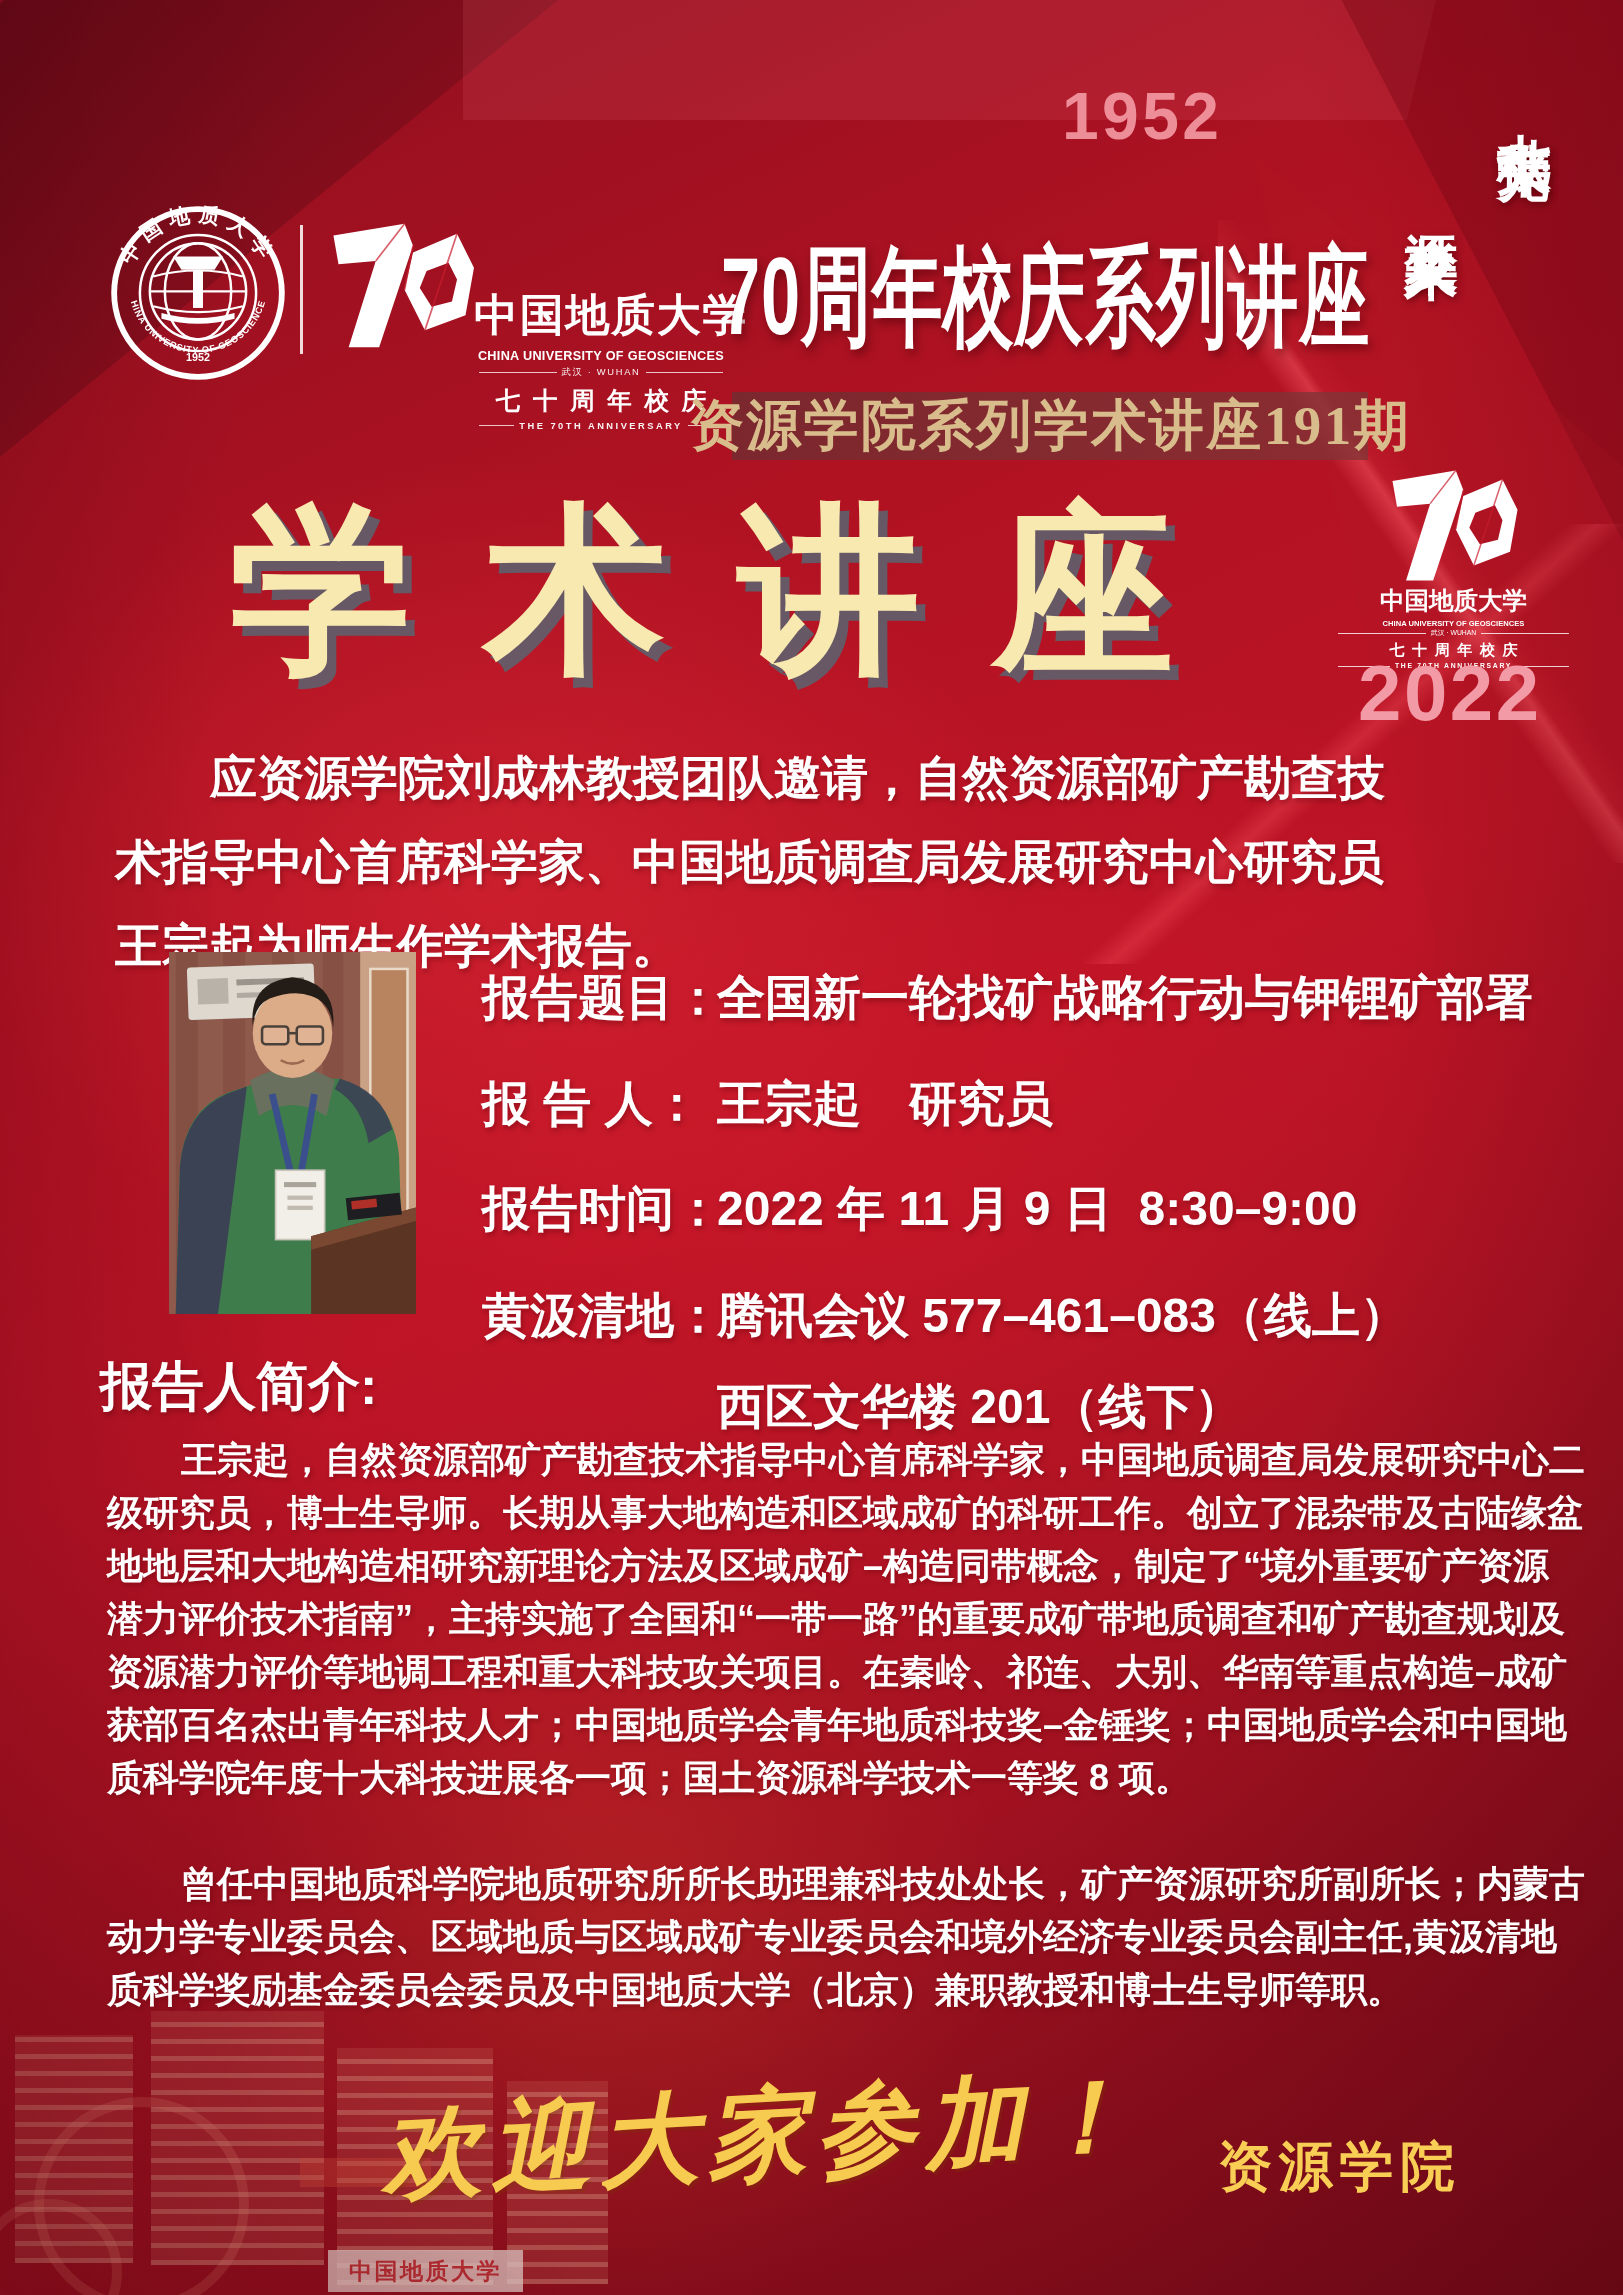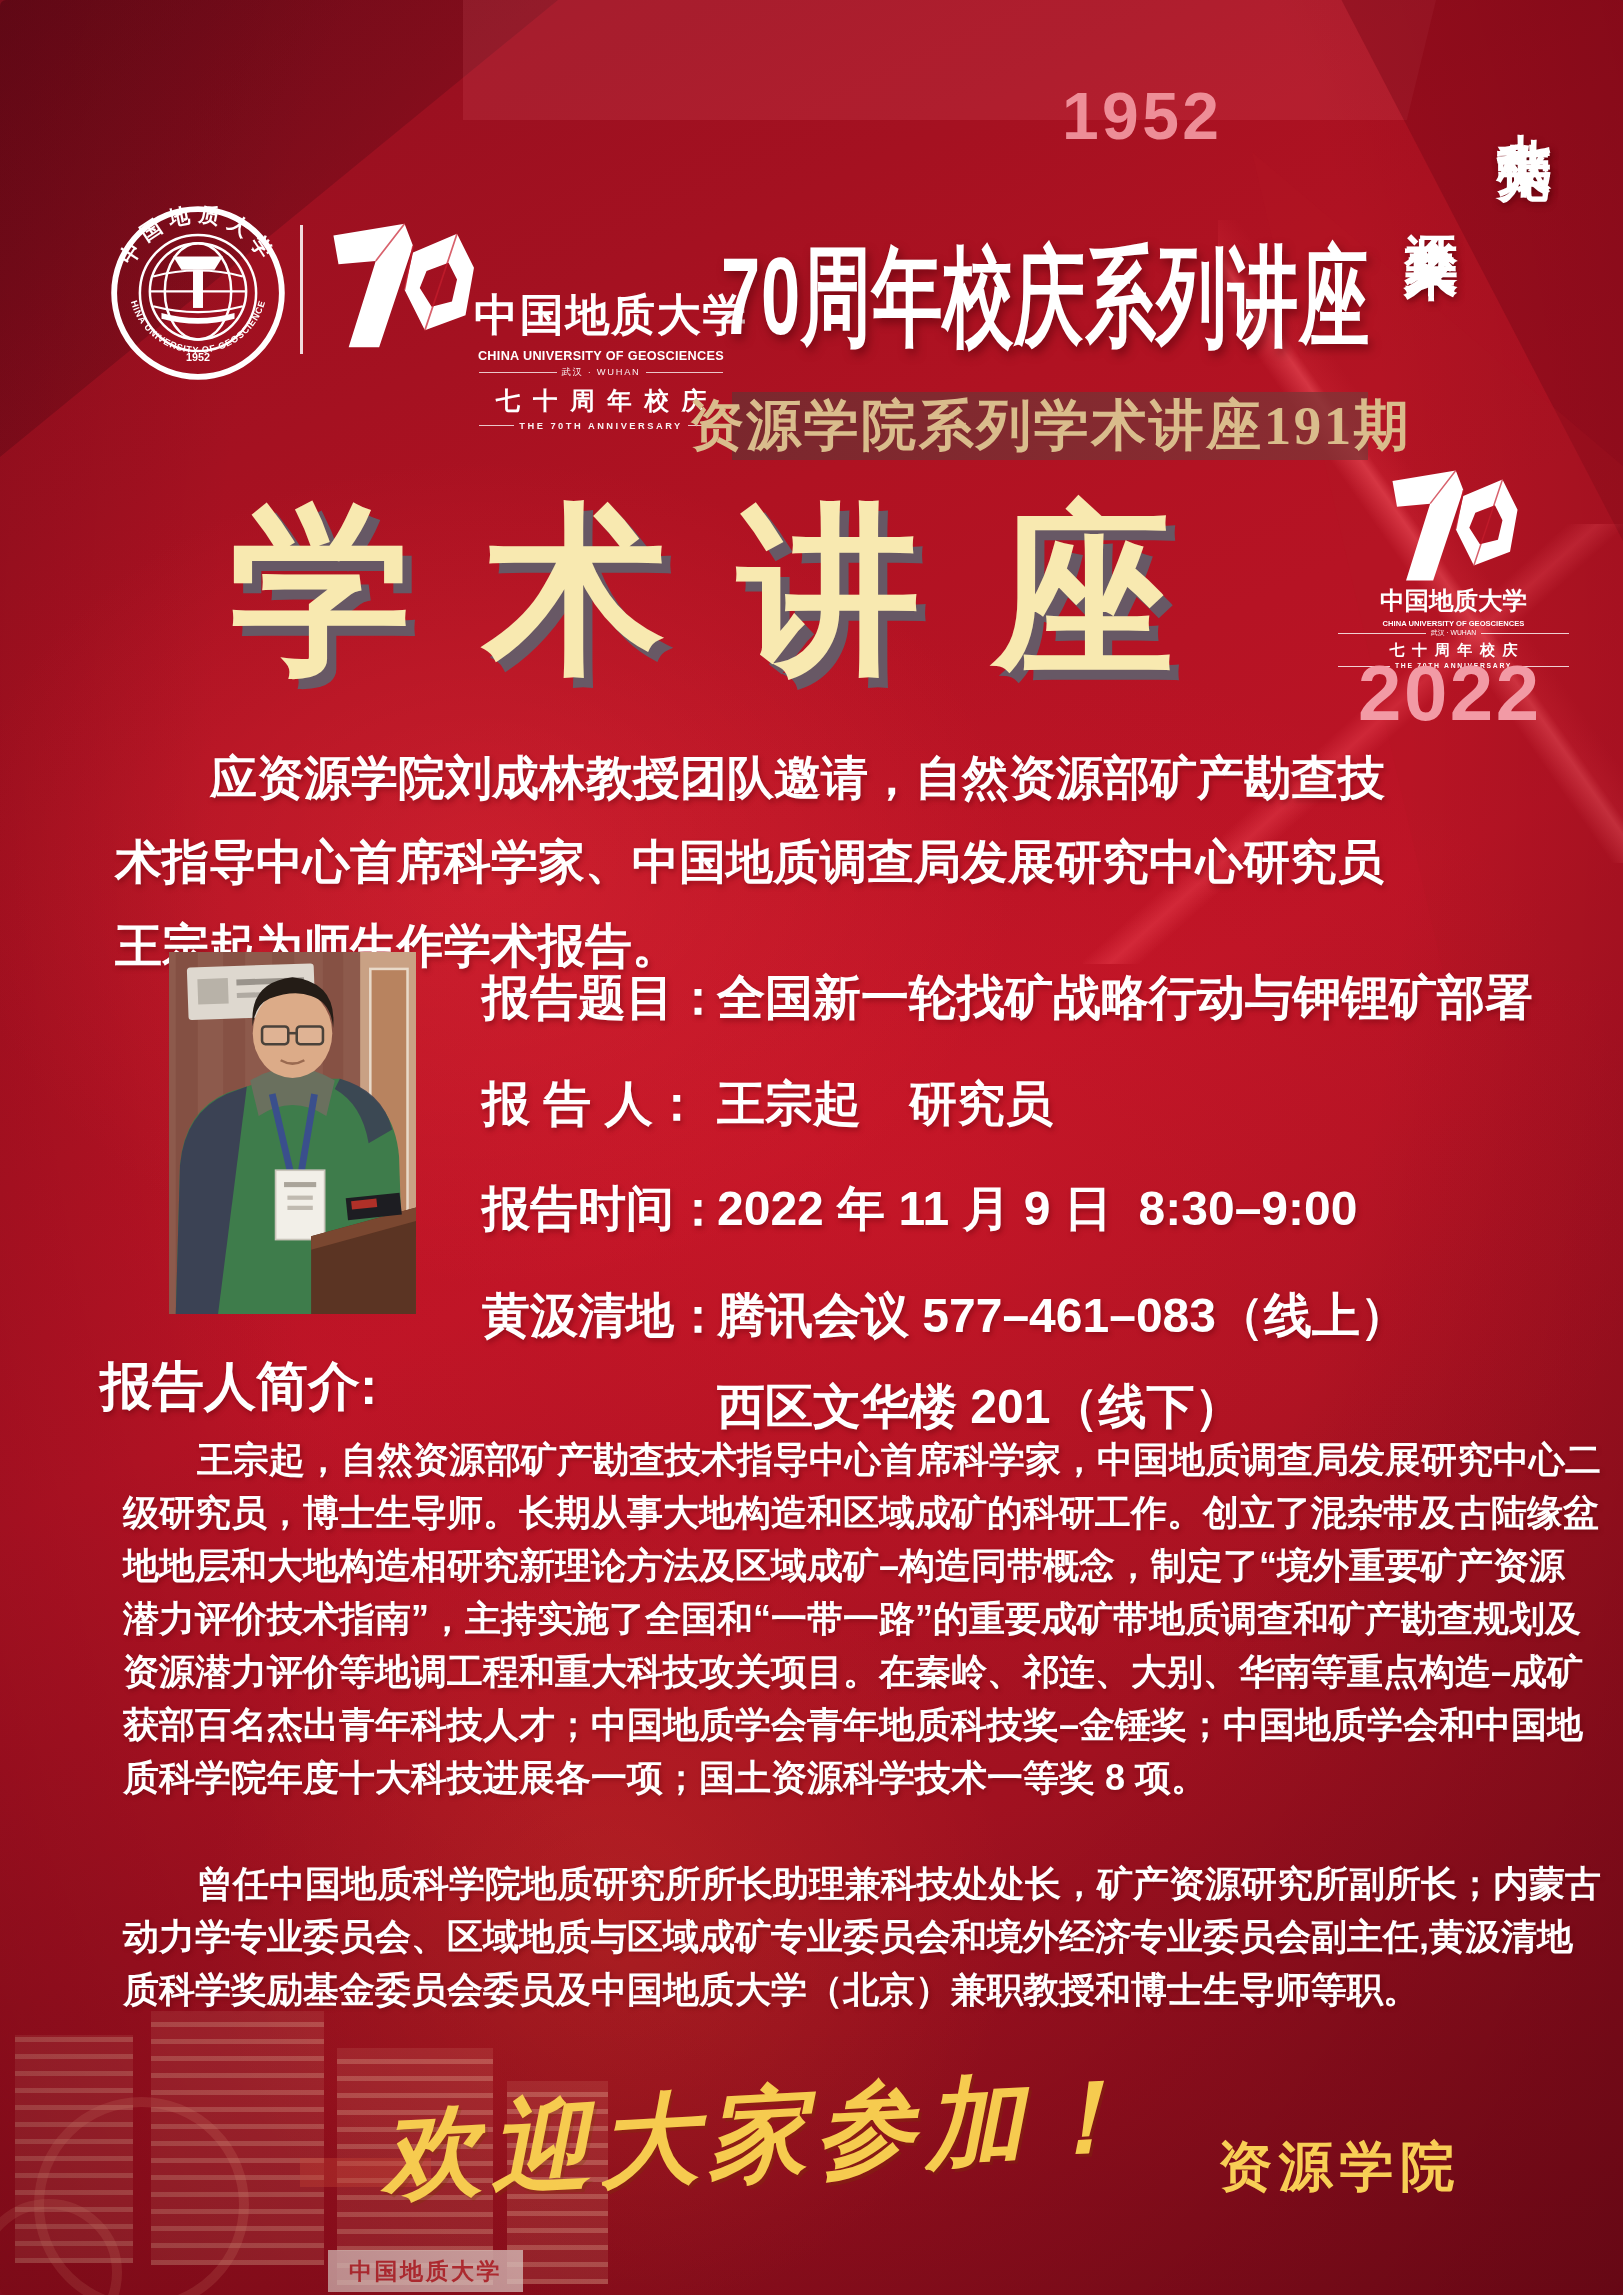--- a/index.html
+++ b/index.html
@@ -92,21 +92,21 @@
   .drow{left:482px;font-size:48px;color:#fff;font-weight:bold;white-space:nowrap;
     text-shadow:1.7px 2.5px 5px rgba(90,0,10,0.4);}
   .dlabel{display:inline-block;width:235px;}
   .dval{white-space:pre;}
   .r1{top:966px;} .r2{top:1072px;} .r3{top:1177px;} .r4{top:1284px;}
   .r5{top:1375px;left:717px;}
   
   .bio-heading{left:100px;top:1352px;font-size:52px;color:#fff;font-weight:bold;
     text-shadow:1.7px 2.5px 5px rgba(90,0,10,0.4);}
   .bio{left:107px;font-size:36px;line-height:53px;color:#fff;font-weight:bold;
-    text-shadow:1.7px 1.7px 4.2px rgba(90,0,10,0.4);margin-left:16px;}
+    text-shadow:1.7px 1.7px 4.2px rgba(90,0,10,0.4);}
   .bio .ln{white-space:nowrap;}
   .p1{top:1433px;} .p2{top:1857px;}
   .indent2{padding-left:74px;}
   
   .welcome{left:381px;top:2069px;font-size:100px;font-weight:bold;font-style:italic;
     font-family:"Liberation Serif",serif;color:#F6CB4F;letter-spacing:8.5px;
     transform:rotate(-3deg);white-space:nowrap;
     text-shadow:2.5px 3.4px 0 rgba(120,60,0,0.25);}
   .organizer{left:1218px;top:2131px;font-size:54px;font-weight:bold;color:#F8CE55;
     letter-spacing:6.8px;font-family:"Liberation Serif",serif;white-space:nowrap;}

